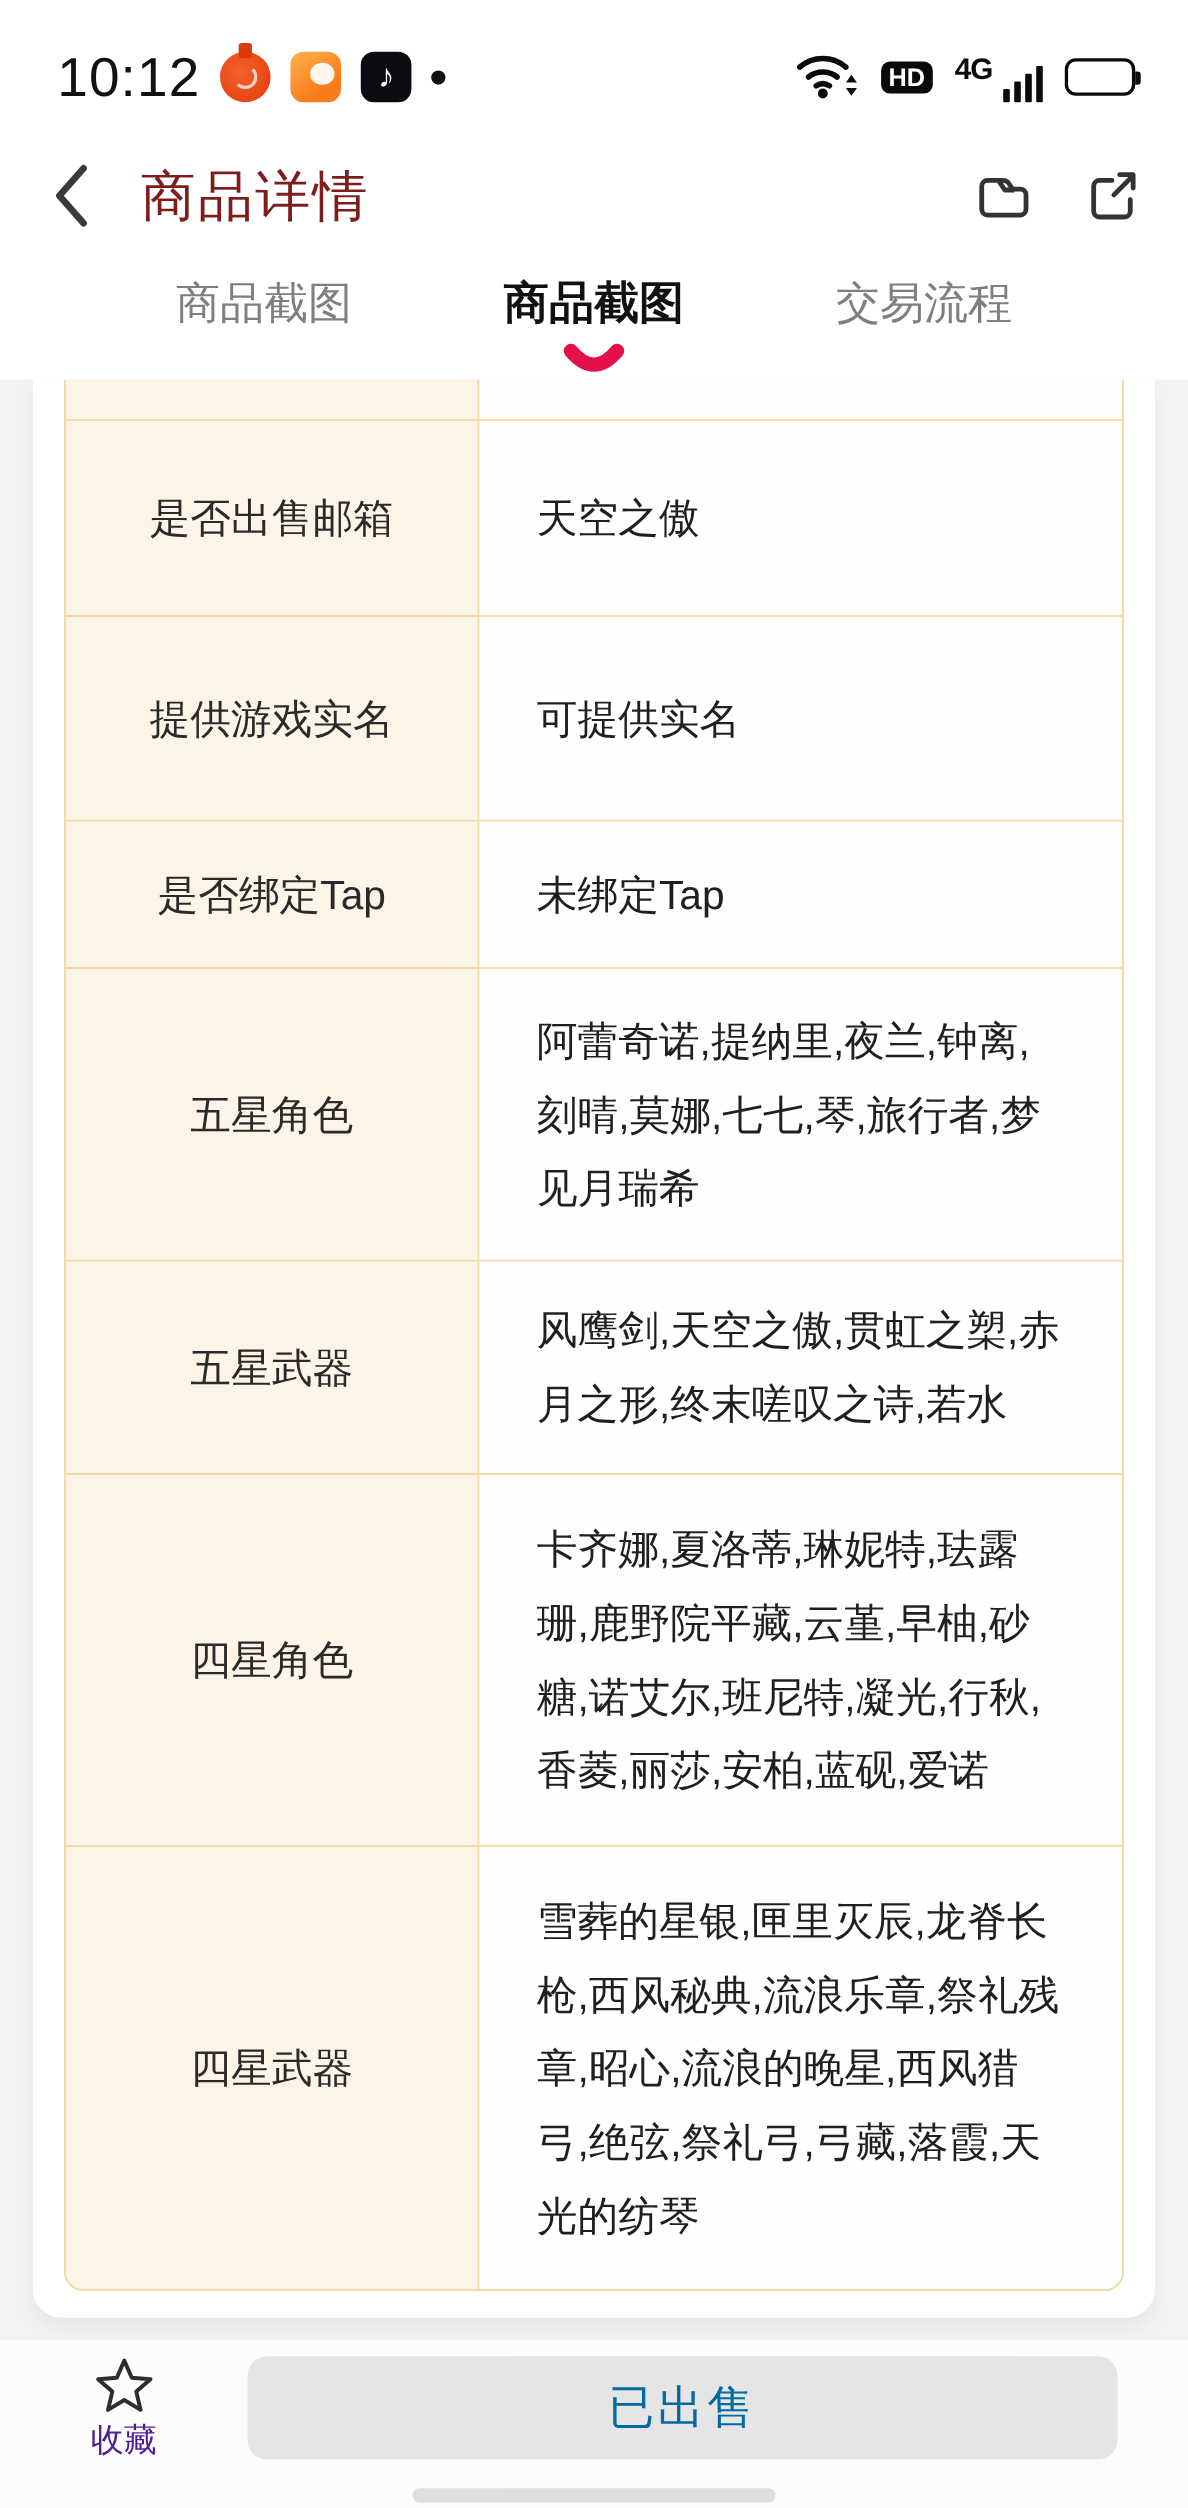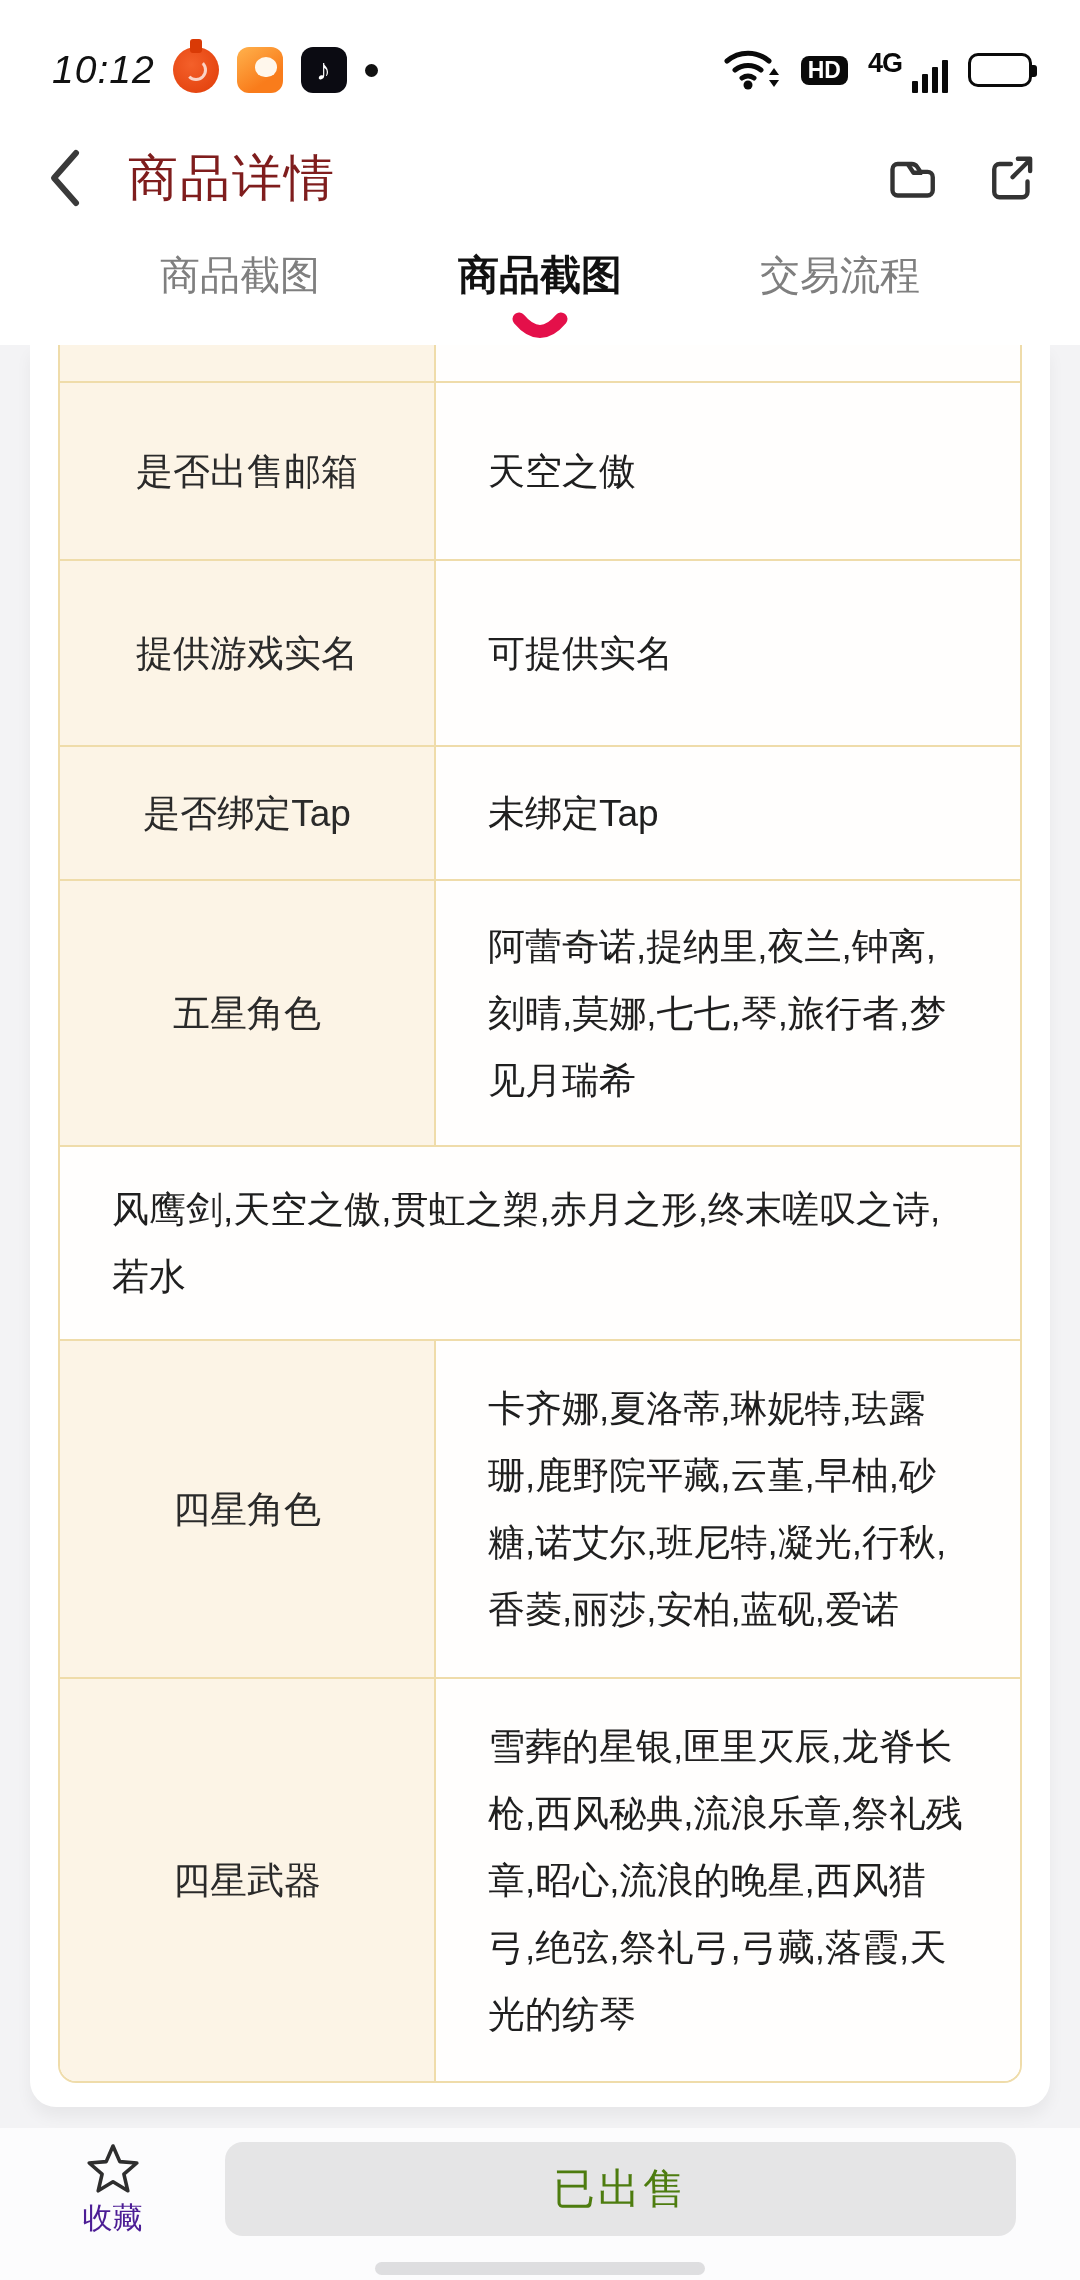--- a/index.html
+++ b/index.html
@@ -7,21 +7,21 @@
     width:1080px;height:2280px;position:relative;overflow:hidden;
     background:#ffffff;
     font-family:"Liberation Sans","DejaVu Sans",sans-serif;
     color:#222;
     display:flex;flex-direction:column;
   }
   
   .statusbar{height:130px;background:#fff;display:flex;align-items:center;
     justify-content:space-between;padding:10px 48px 0 52px;box-sizing:border-box;}
   .sb-left{display:flex;align-items:center;gap:18px;}
-  .sb-time{font-size:39px;font-weight:500;color:#111;letter-spacing:1px;font-style:italic;}
+  .sb-time{font-size:50px;font-weight:500;color:#111;letter-spacing:1px;}
   .appicon{width:46px;height:46px;border-radius:12px;position:relative;flex:0 0 auto;}
   .ic-tomato{border-radius:50%;background:radial-gradient(circle at 40% 38%,#f4602a,#e03c08);}
   .ic-tomato::before{content:"";position:absolute;top:-8px;left:50%;transform:translateX(-50%);
     width:12px;height:14px;border-radius:3px;background:#d93a06;}
   .ic-tomato::after{content:"";position:absolute;inset:12px;border-radius:50%;
     border:3px solid rgba(255,255,255,.75);border-top-color:transparent;border-left-color:transparent;}
   .ic-jym{background:linear-gradient(145deg,#ffb24d 0%,#f97c1b 70%);}
   .ic-jym::after{content:"";position:absolute;right:6px;top:10px;width:22px;height:20px;
     border-radius:50% 50% 46% 46%;background:#fff7ec;}
   .ic-tiktok{background:#0b0b12;display:flex;align-items:center;justify-content:center;
@@ -74,21 +74,21 @@
   .t-row:nth-child(5){min-height:264px;}
   .t-row:nth-child(6){min-height:192px;}
   .t-row:nth-child(7){min-height:336px;}
   .t-row:nth-child(8){min-height:402px;}
   
   .bottombar{height:152px;background:#fcfcfd;display:flex;align-items:flex-start;
     padding:14px 64px 0 0;box-sizing:border-box;position:relative;}
   .fav{width:225px;display:flex;flex-direction:column;align-items:center;gap:4px;cursor:pointer;}
   .fav-label{font-size:30px;color:#4c1d95;}
   .sold-btn{flex:1;height:94px;background:#e5e5e6;border:none;border-radius:18px;
-    color:#4d7c0f;font-size:42px;letter-spacing:3px;display:flex;align-items:center;
+    color:#0369a1;font-size:42px;letter-spacing:3px;display:flex;align-items:center;
     justify-content:center;font-family:inherit;}
   .home-indicator{position:absolute;left:50%;bottom:5px;transform:translateX(-50%);
     width:330px;height:13px;border-radius:7px;background:#dedee0;}
 </style>
 </head>
 <body>
 
 <div class="statusbar">
   <div class="sb-left">
     <span class="sb-time">10:12</span>
@@ -188,20 +188,21 @@
     <div class="t-label">是否绑定Tap</div>
     <div class="t-value">未绑定Tap</div>
   </div>
 
   <div class="t-row">
     <div class="t-label">五星角色</div>
     <div class="t-value">阿蕾奇诺,提纳里,夜兰,钟离,刻晴,莫娜,七七,琴,旅行者,梦见月瑞希</div>
   </div>
 
   <div class="t-row">
+    <div class="t-label">五星武器</div>
     <div class="t-value">风鹰剑,天空之傲,贯虹之槊,赤月之形,终末嗟叹之诗,若水</div>
   </div>
 
   <div class="t-row">
     <div class="t-label">四星角色</div>
     <div class="t-value">卡齐娜,夏洛蒂,琳妮特,珐露珊,鹿野院平藏,云堇,早柚,砂糖,诺艾尔,班尼特,凝光,行秋,香菱,丽莎,安柏,蓝砚,爱诺</div>
   </div>
 
   <div class="t-row">
     <div class="t-label">四星武器</div>

